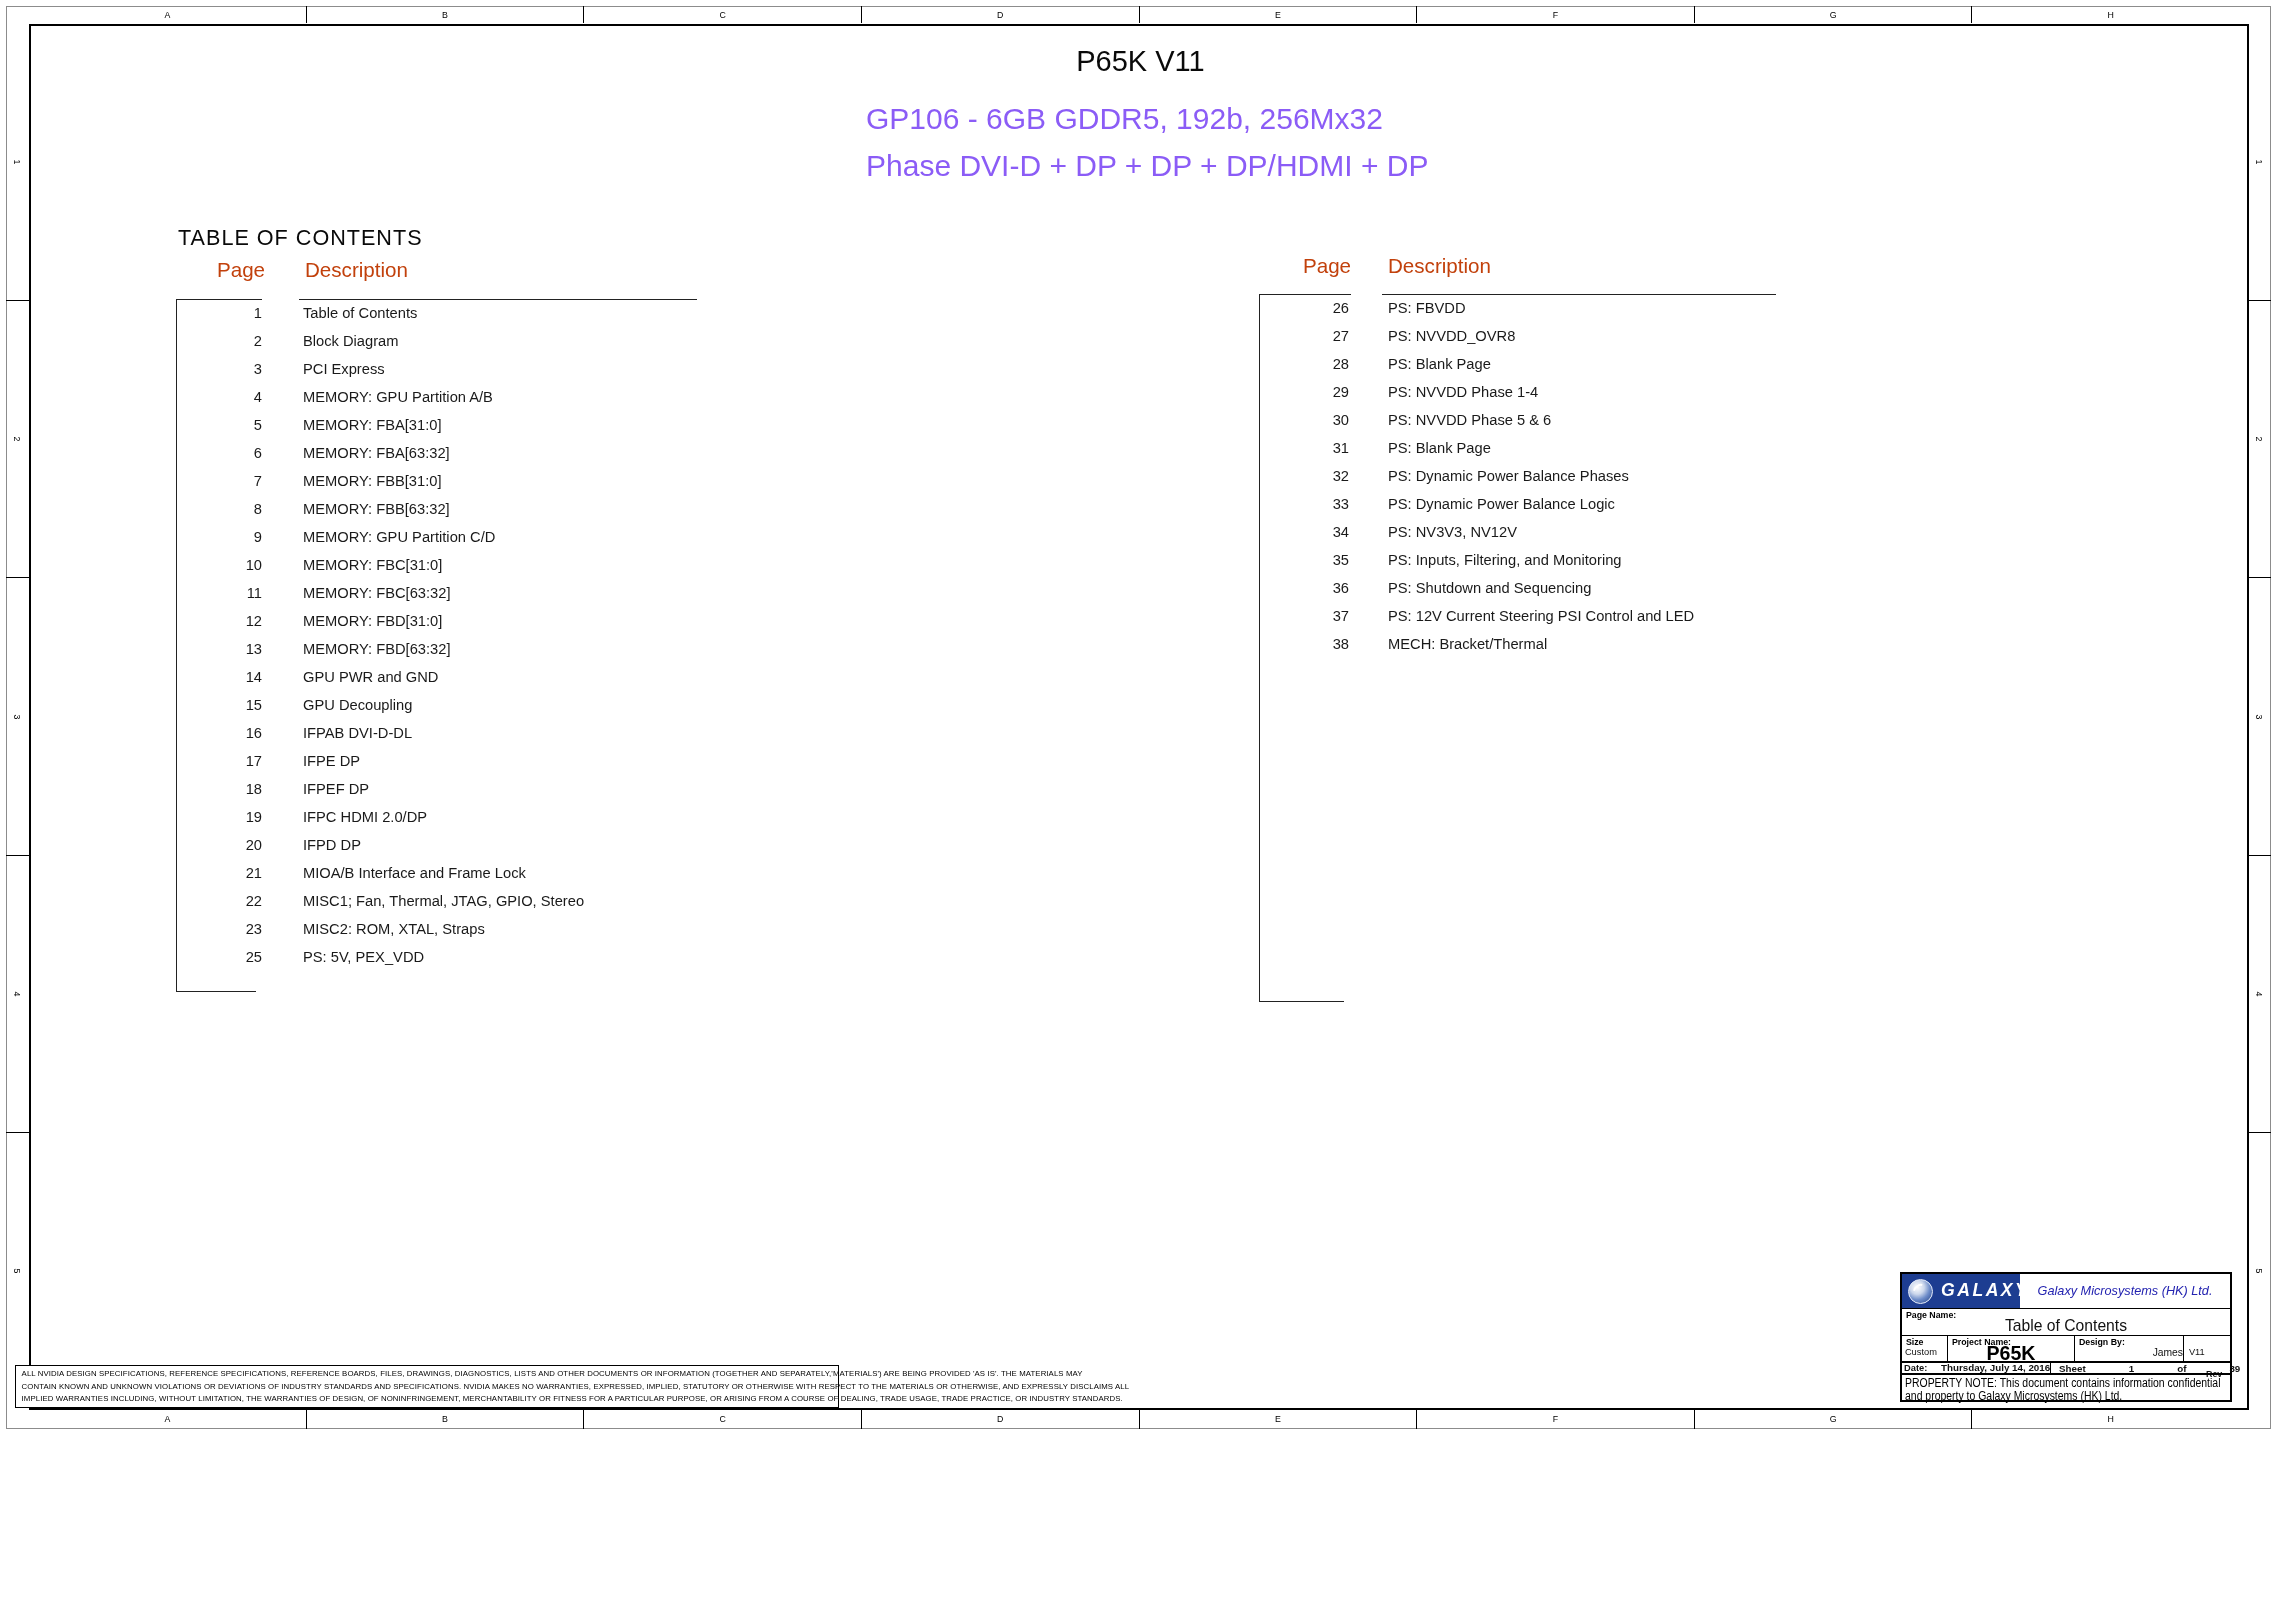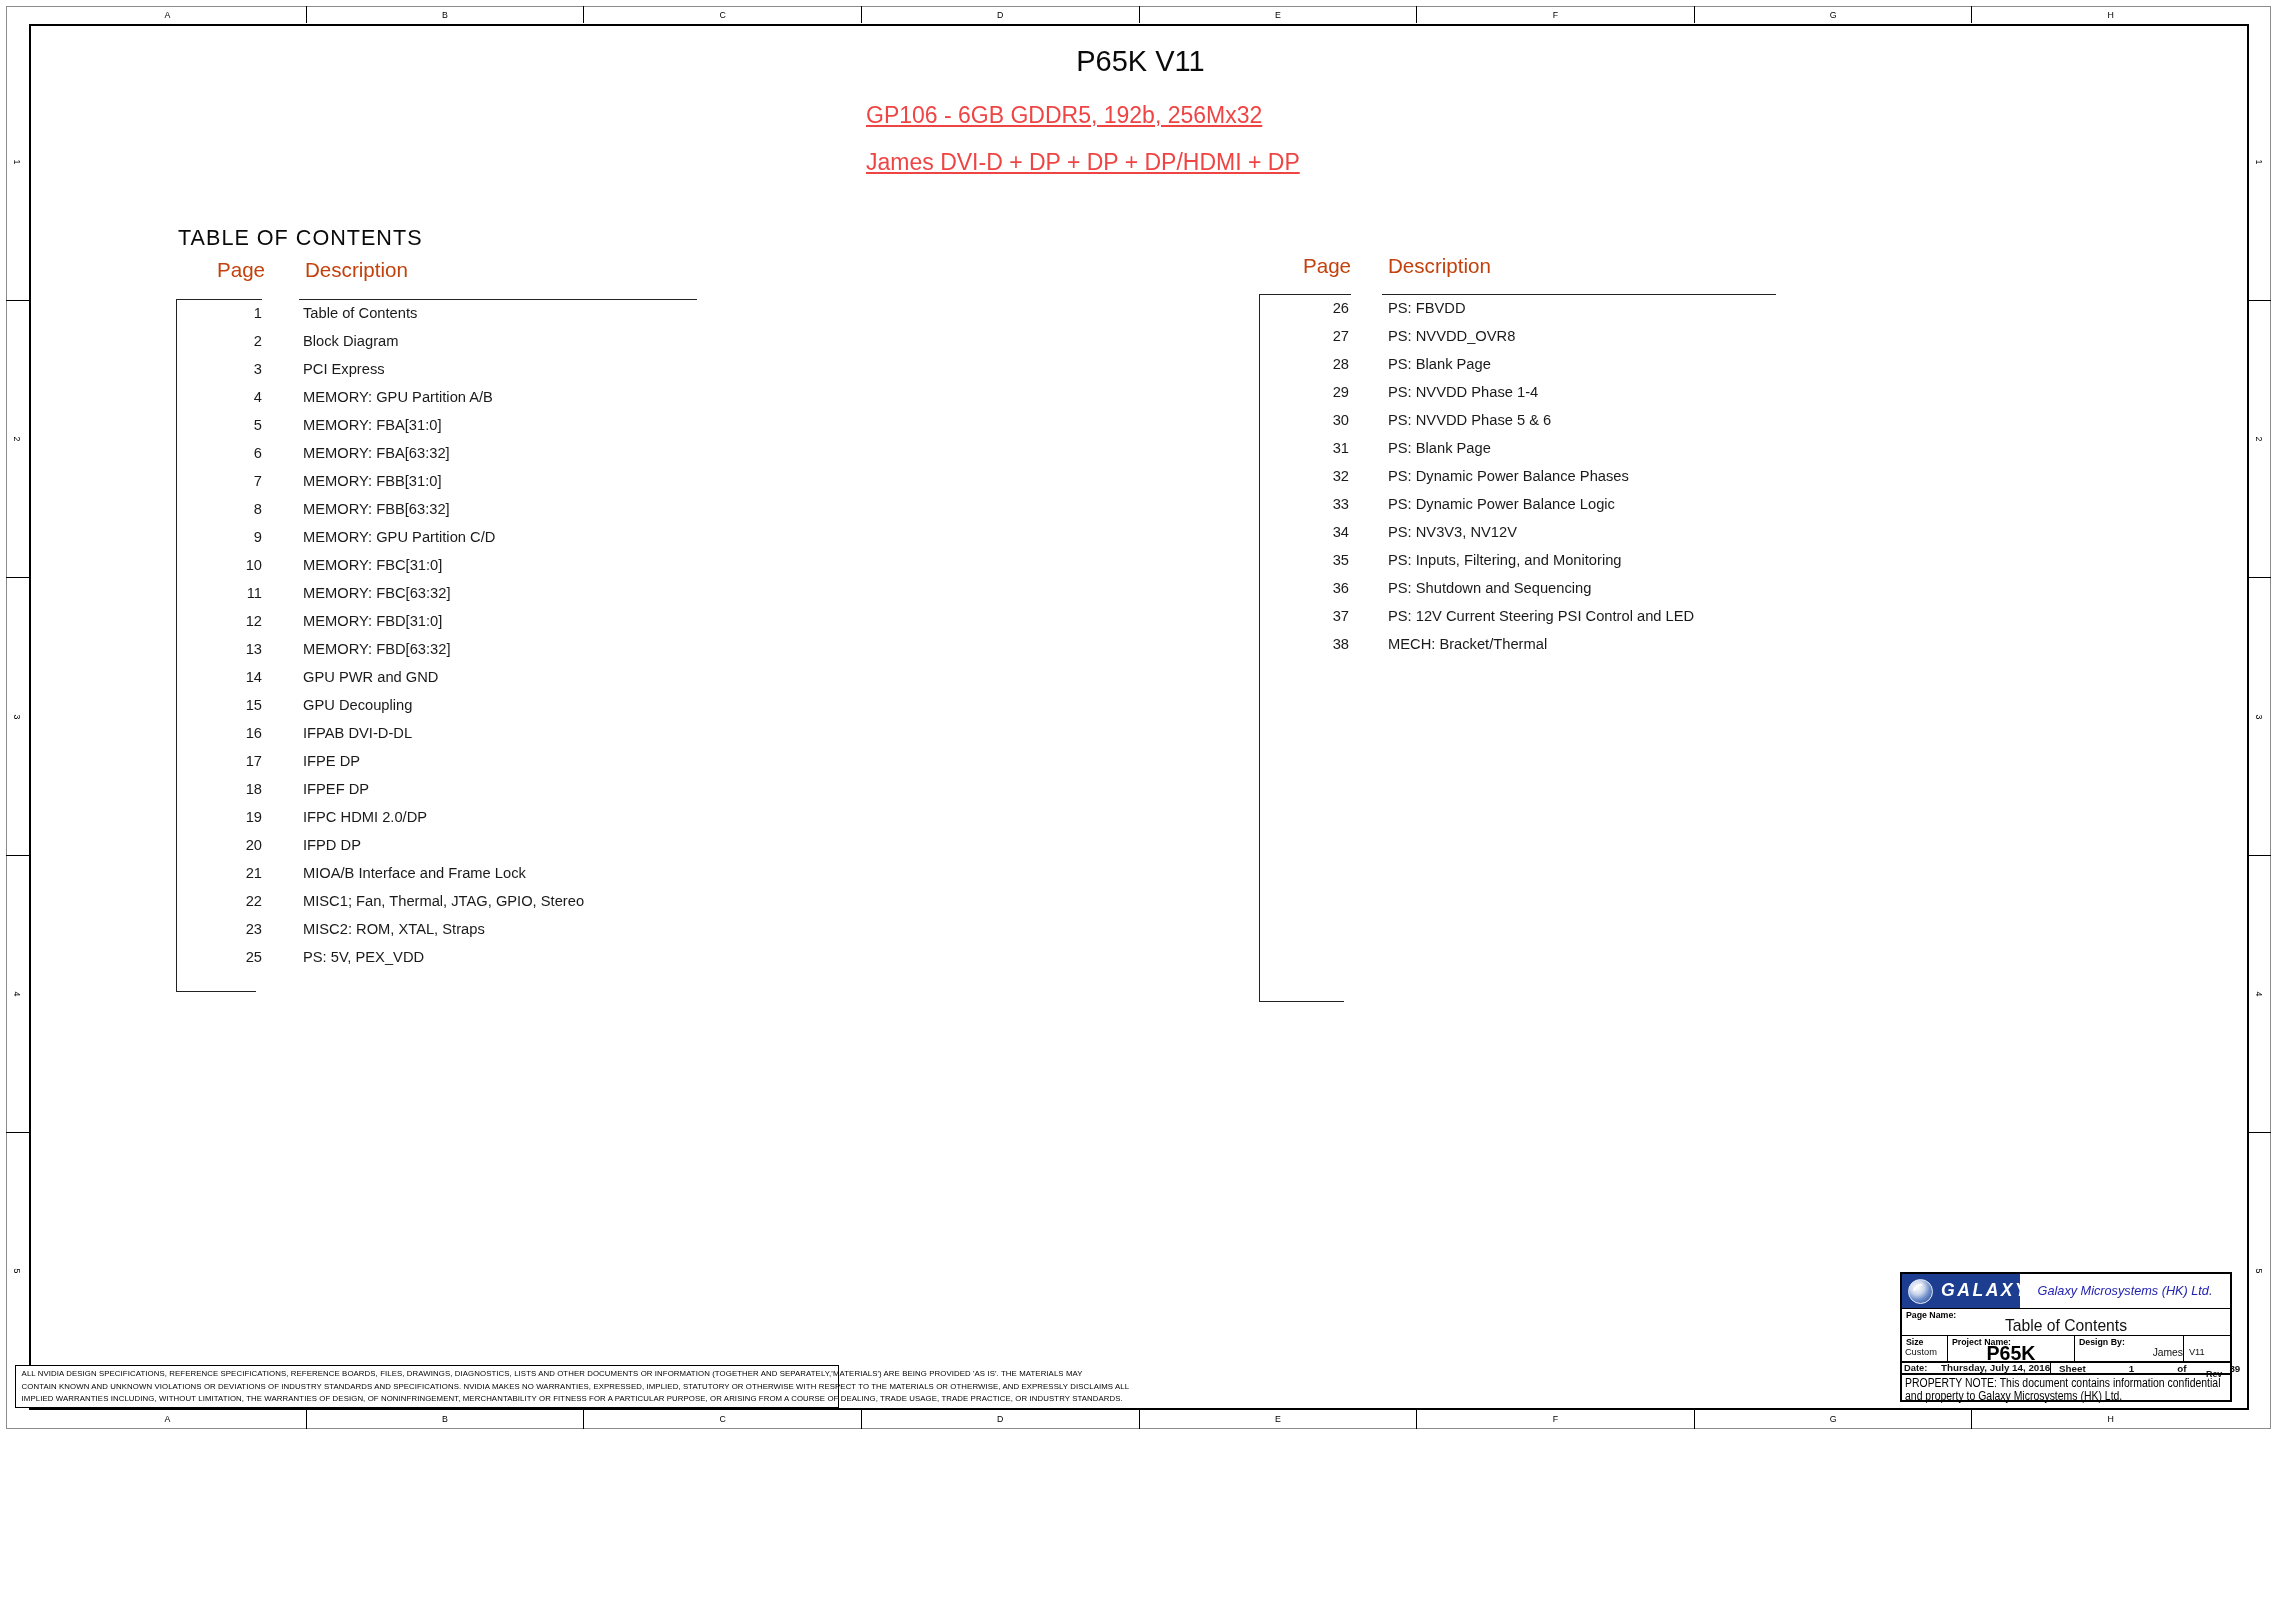--- a/index.html
+++ b/index.html
@@ -20,21 +20,21 @@
               font-size:8.8px;color:#000;box-sizing:border-box;}
   .ruler-top .ruler-cell:not(:last-child),
   .ruler-bottom .ruler-cell:not(:last-child){border-right:1px solid #000;}
   .ruler-left .ruler-cell:not(:last-child),
   .ruler-right .ruler-cell:not(:last-child){border-bottom:1px solid #000;}
   .ruler-left .ruler-cell span,.ruler-right .ruler-cell span{display:inline-block;transform:rotate(90deg);}
 
   
   .board-title{position:absolute;left:866px;top:45px;width:549px;text-align:center;
                font-size:29px;color:#0a0a0a;}
-  .subtitle{position:absolute;left:866px;font-size:23px;color:#ef4444;white-space:nowrap;text-decoration:underline;}
+  .subtitle{position:absolute;left:866px;font-size:30px;color:#8b5cf6;white-space:nowrap;}
   .subtitle-1{top:102px;}
   .subtitle-2{top:149px;}
 
   
   .toc-heading{position:absolute;left:178px;top:225px;font-size:21.6px;letter-spacing:1px;color:#0a0a0a;}
   .col-header{position:absolute;font-size:20.6px;color:#c2410c;white-space:nowrap;}
   .hdr-page-left{left:194px;top:258px;width:94px;text-align:center;}
   .hdr-desc-left{left:305px;top:258px;}
   .hdr-page-right{left:1280px;top:254px;width:94px;text-align:center;}
   .hdr-desc-right{left:1388px;top:254px;}
@@ -183,21 +183,21 @@
         <span>4</span>
       </div>
       <div class="ruler-cell">
         <span>5</span>
       </div>
     </div>
   <div class="inner-frame"></div>
 
   <div class="board-title">P65K V11</div>
   <div class="subtitle subtitle-1">GP106 - 6GB GDDR5, 192b, 256Mx32</div>
-  <div class="subtitle subtitle-2">James DVI-D + DP + DP + DP/HDMI + DP</div>
+  <div class="subtitle subtitle-2">Phase DVI-D + DP + DP + DP/HDMI + DP</div>
 
   <div class="toc-heading">TABLE OF CONTENTS</div>
 
   <div class="col-header hdr-page-left">Page</div>
   <div class="col-header hdr-desc-left">Description</div>
   <div class="col-header hdr-page-right">Page</div>
   <div class="col-header hdr-desc-right">Description</div>
 
   <div class="line" style="left:176px;top:299px;width:1px;height:693px;"></div>
   <div class="line" style="left:176px;top:299px;width:86px;height:1px;"></div>

